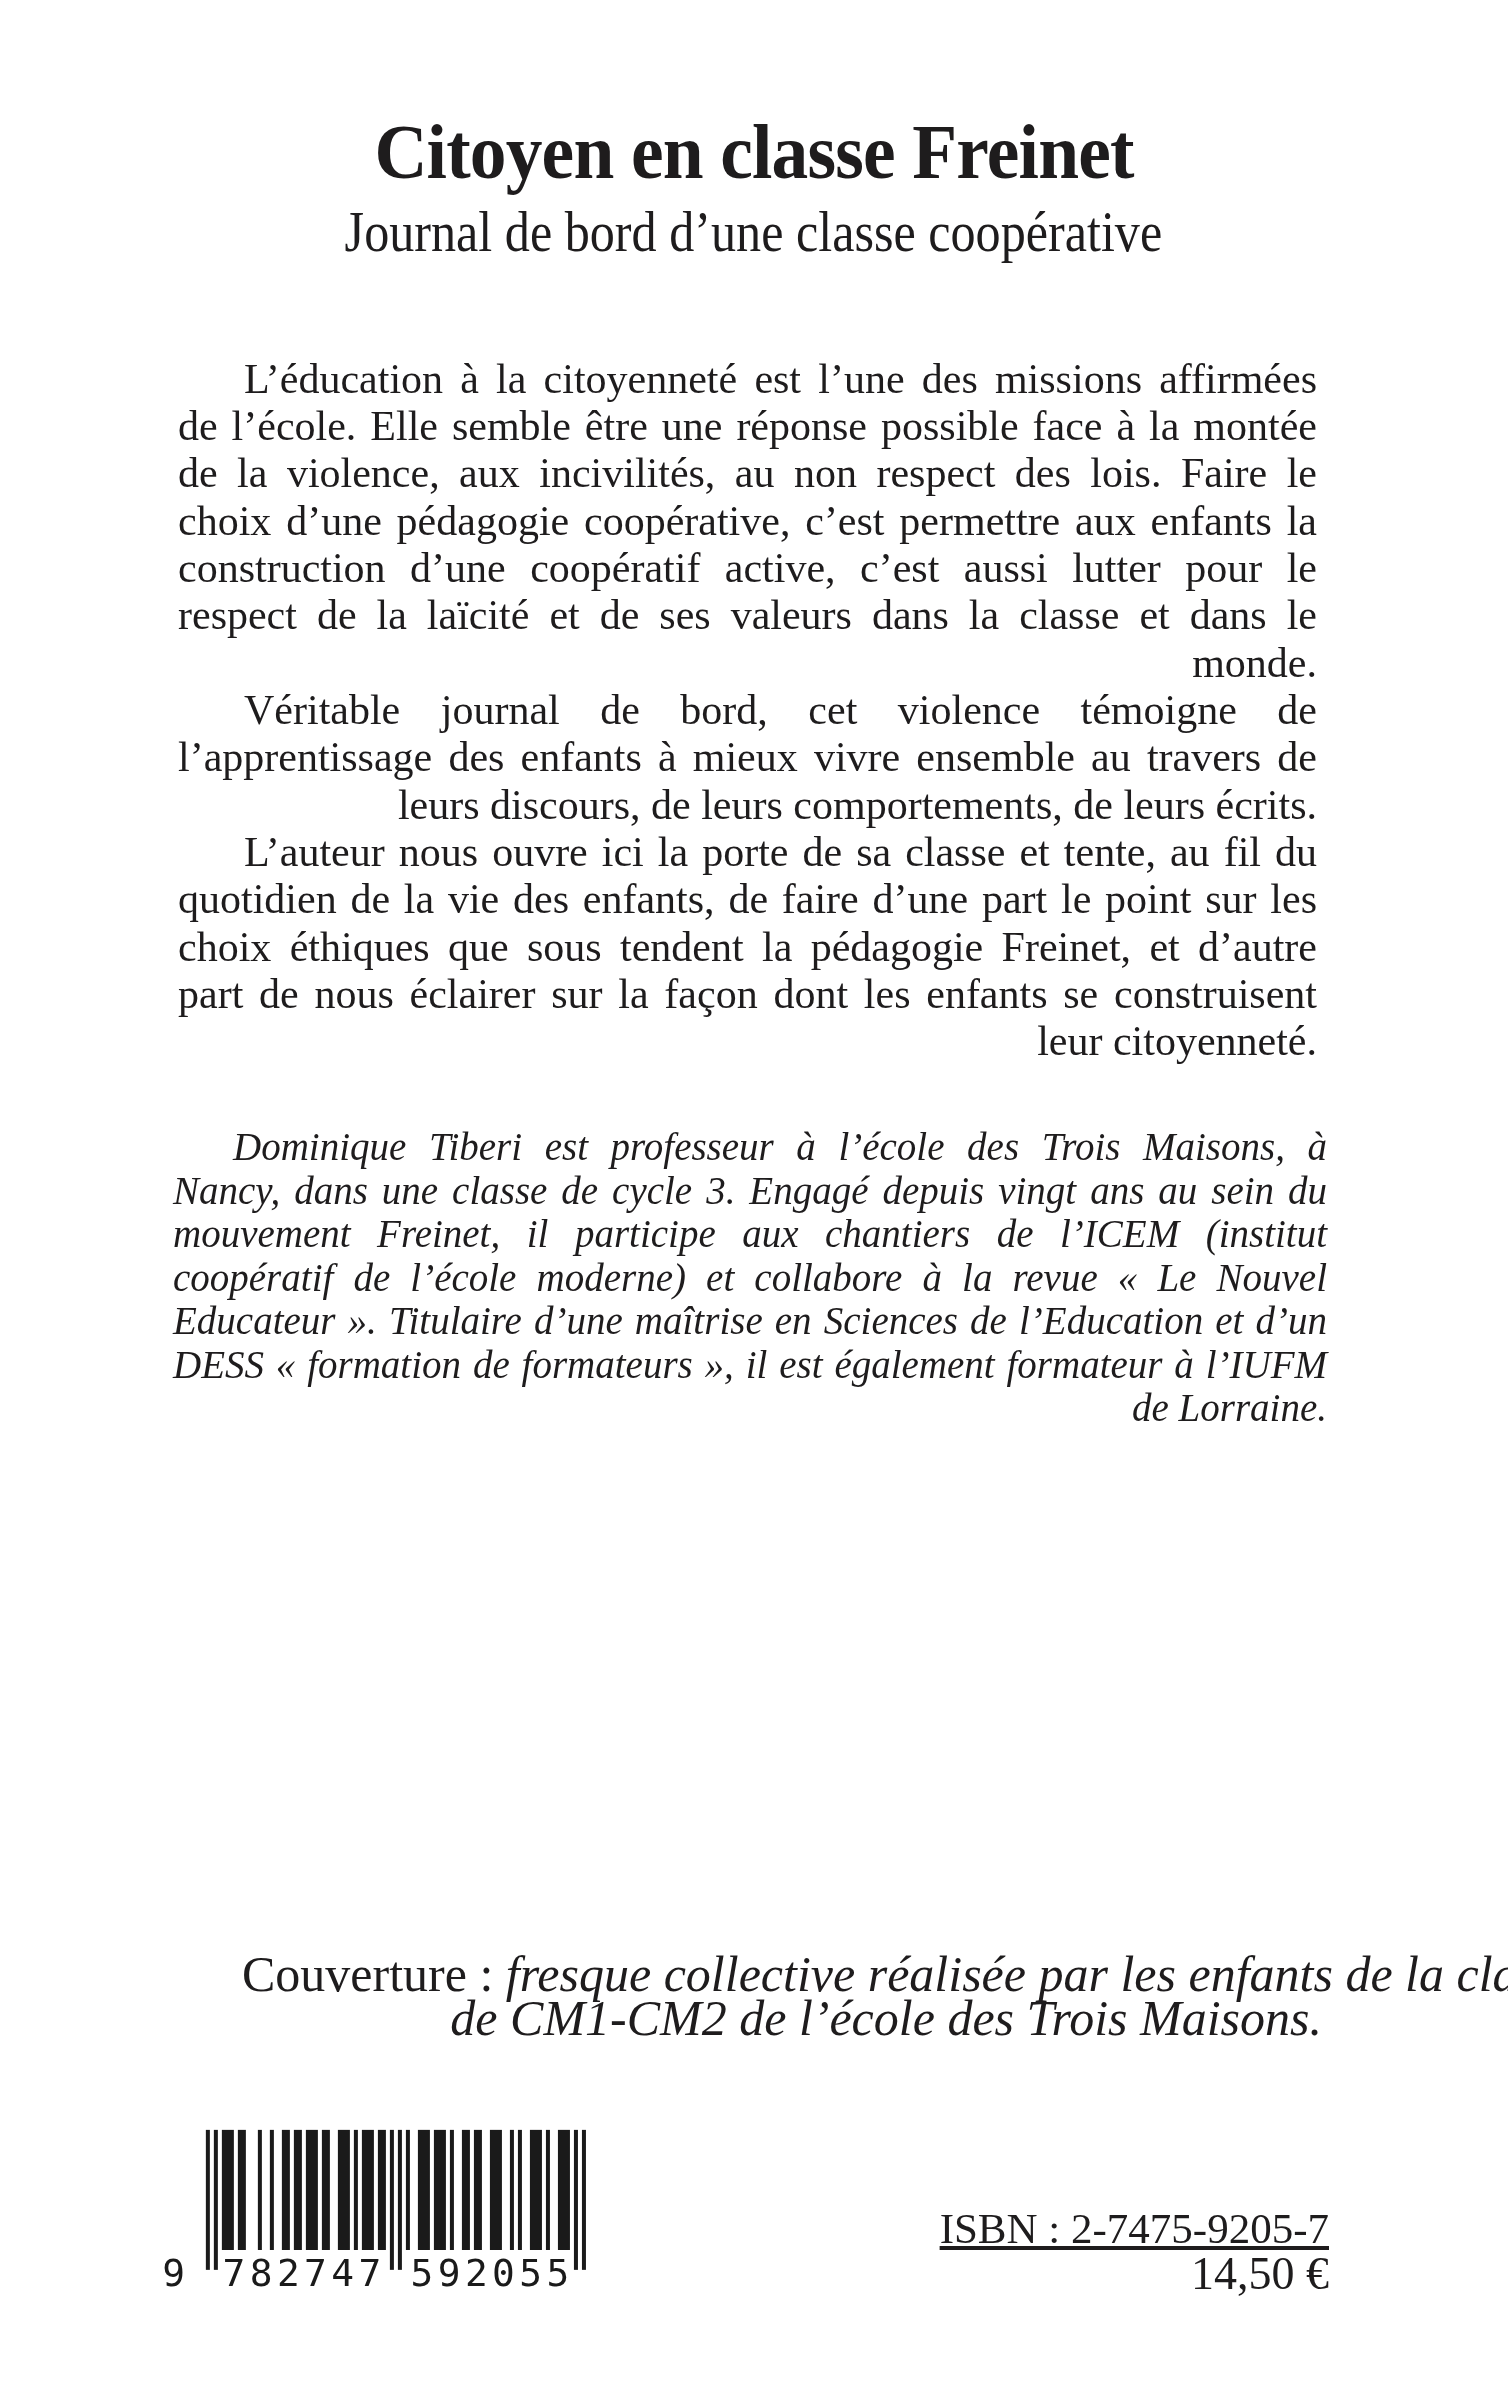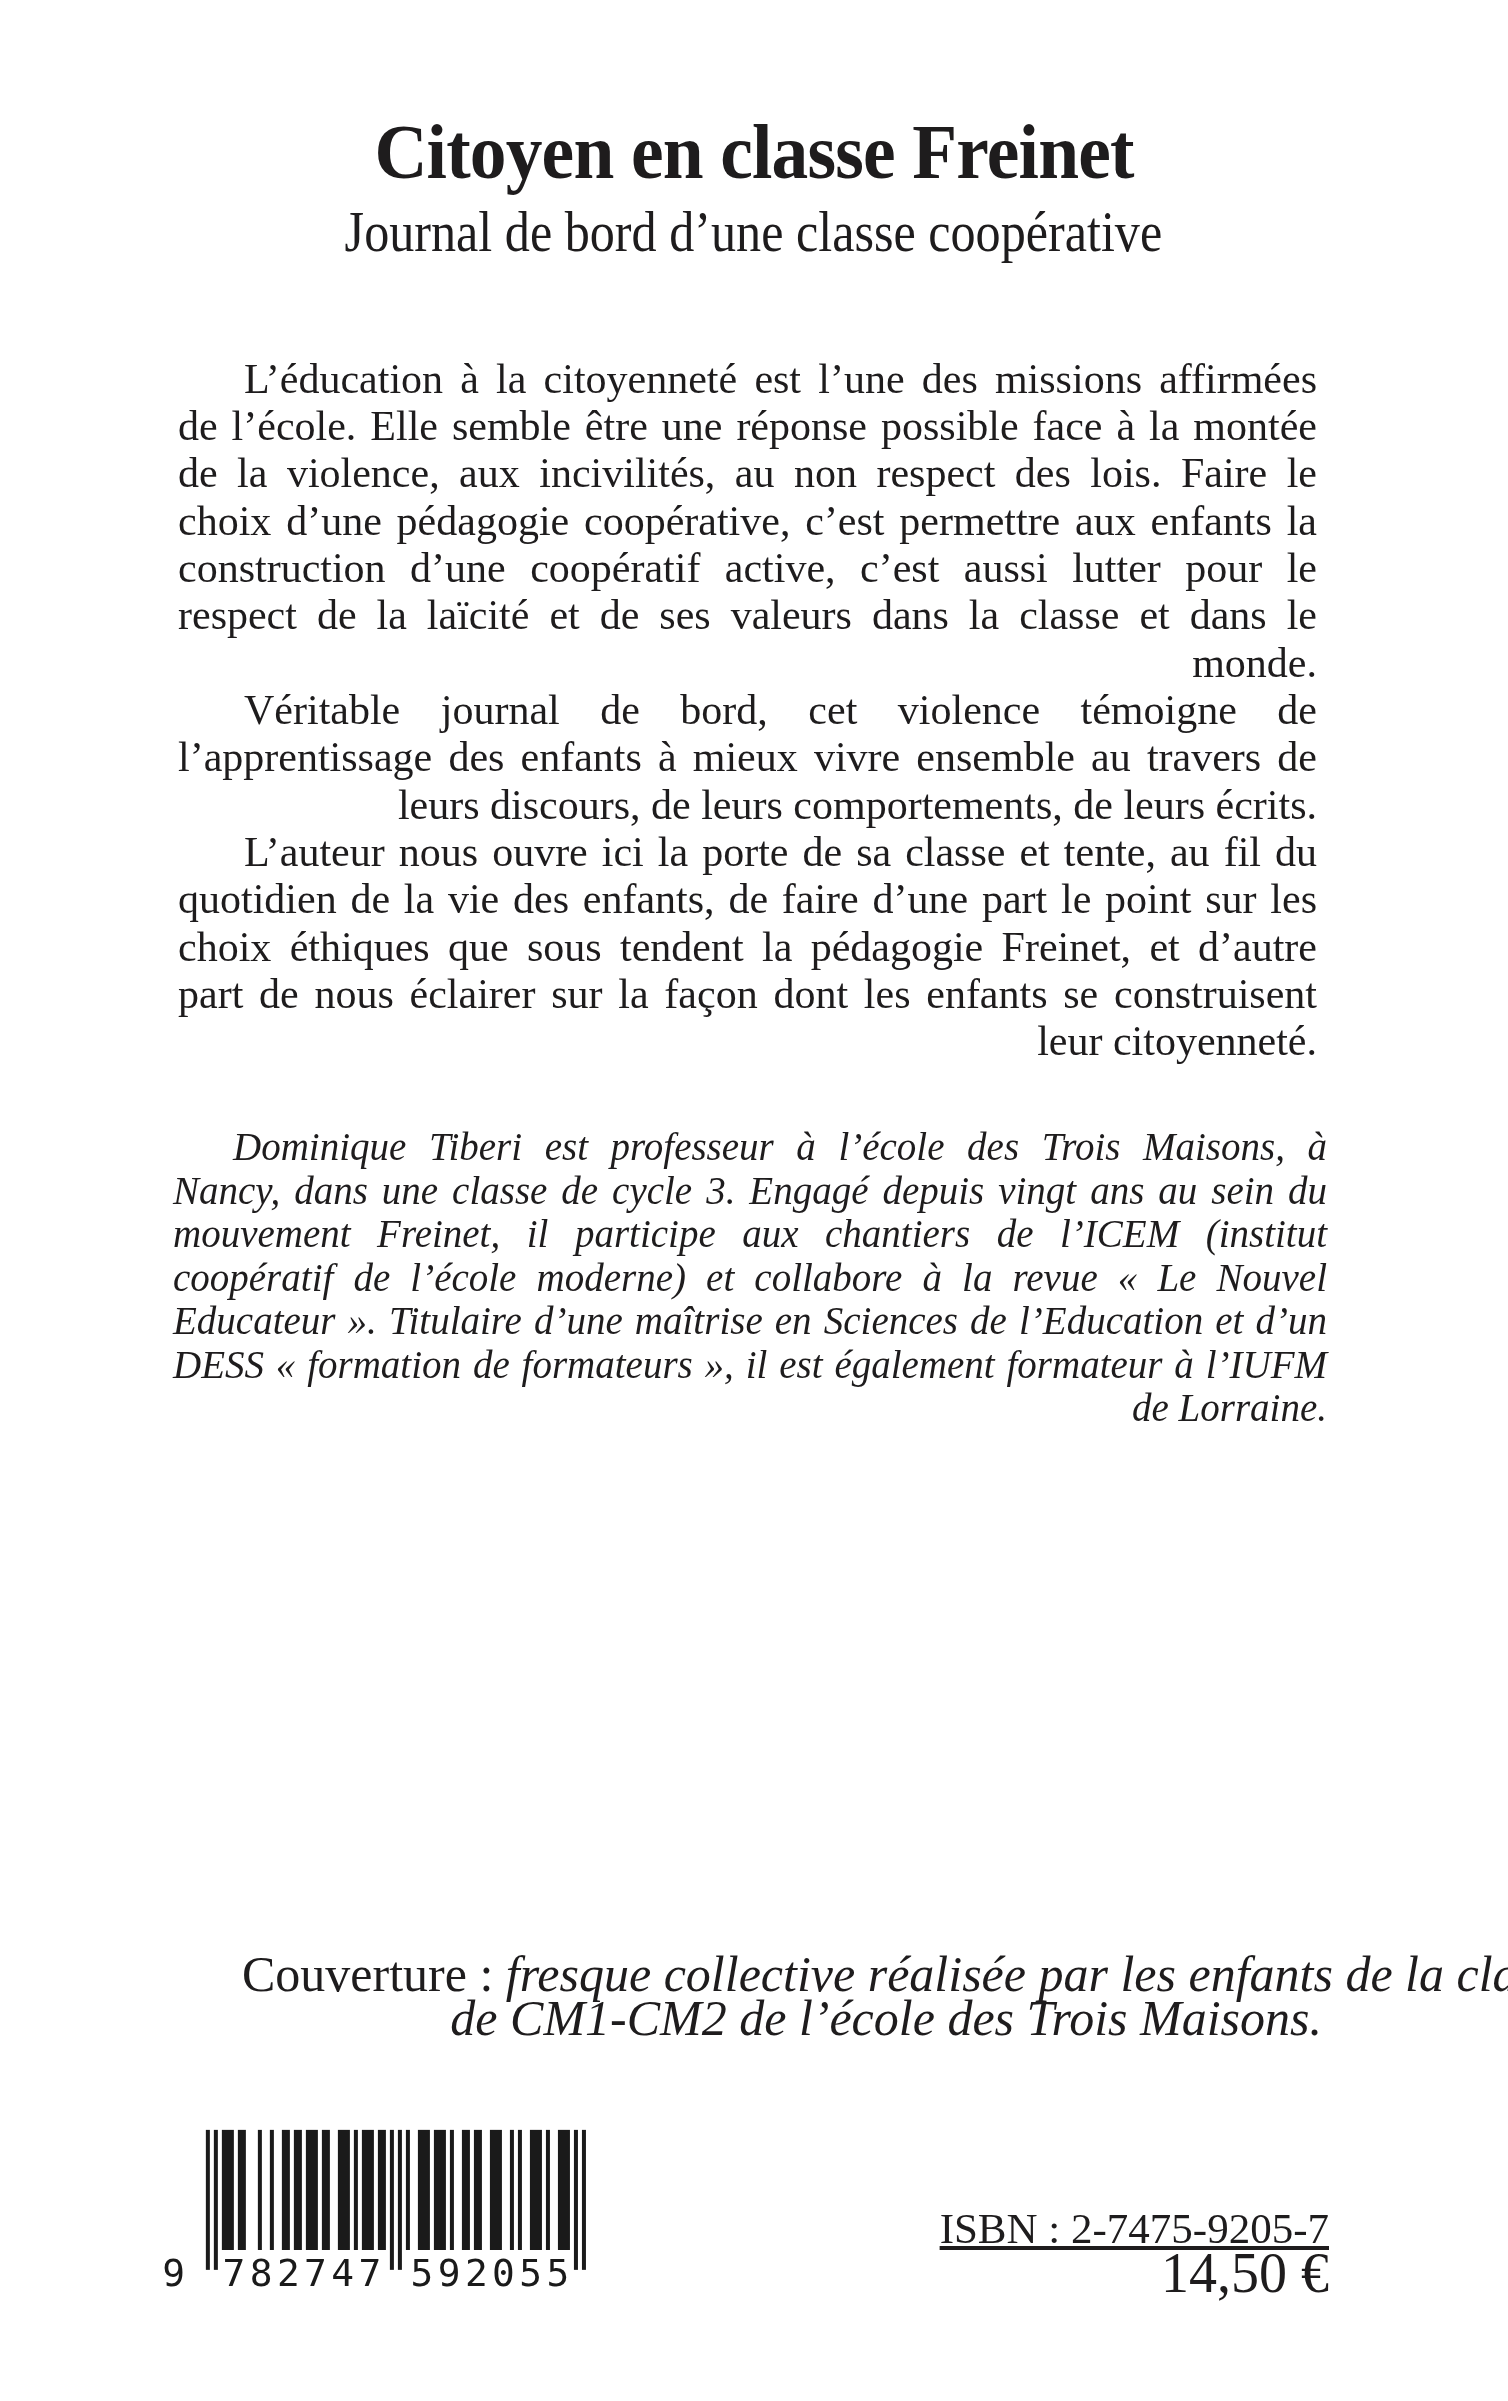--- a/index.html
+++ b/index.html
@@ -16,21 +16,21 @@
   .line.j { text-align: justify; text-align-last: justify; }
   .line.indent { left: 244px; width: 1073px; }
   .bio .line { font-size: 39px; font-style: italic; left: 173px; width: 1154px; height: 44px; line-height: 44px; }
   .bio .line.indent { left: 233px; width: 1094px; }
   .bio b { font-weight: normal; }
   .cover .line { font-size: 50px; left: 173px; width: 1149px; height: 44px; line-height: 44px; }
   .cover .line.indent { left: 242px; width: 1080px; }
   .cover i { font-style: italic; }
   #barcode { position: absolute; left: 151px; top: 2125px; width: 454px; height: 180px; }
   #isbn { position: absolute; right: 179px; top: 2205px; font-size: 43px; line-height: 47px; text-align: right; text-decoration: underline; }
-  #price { position: absolute; right: 179px; top: 2250px; font-size: 56px; line-height: 47px; text-align: right; }
+  #price { position: absolute; right: 179px; top: 2250px; font-size: 46px; line-height: 47px; text-align: right; }
 </style>
 </head>
 <body>
 
 <div id="title" class="abs">Citoyen en classe Freinet</div>
 <div id="subtitle" class="abs">Journal de bord d’une classe coopérative</div>
 
 <div class="blurb">
 
   <div class="line j indent" style="top:356px">L’éducation à la citoyenneté est l’une des missions affirmées</div>

